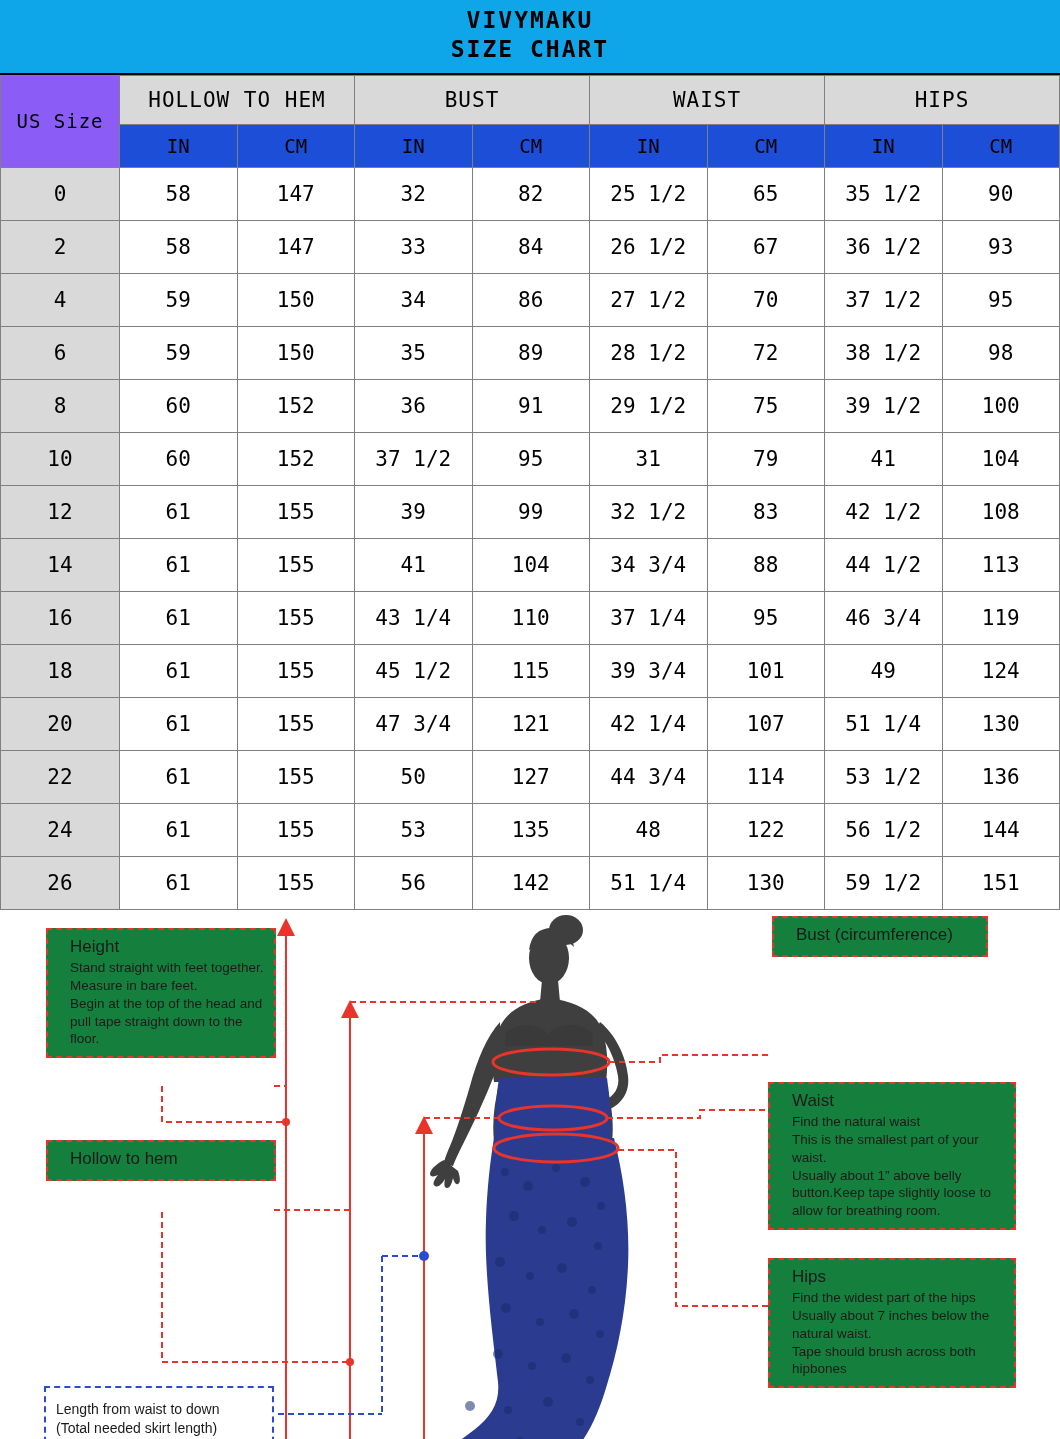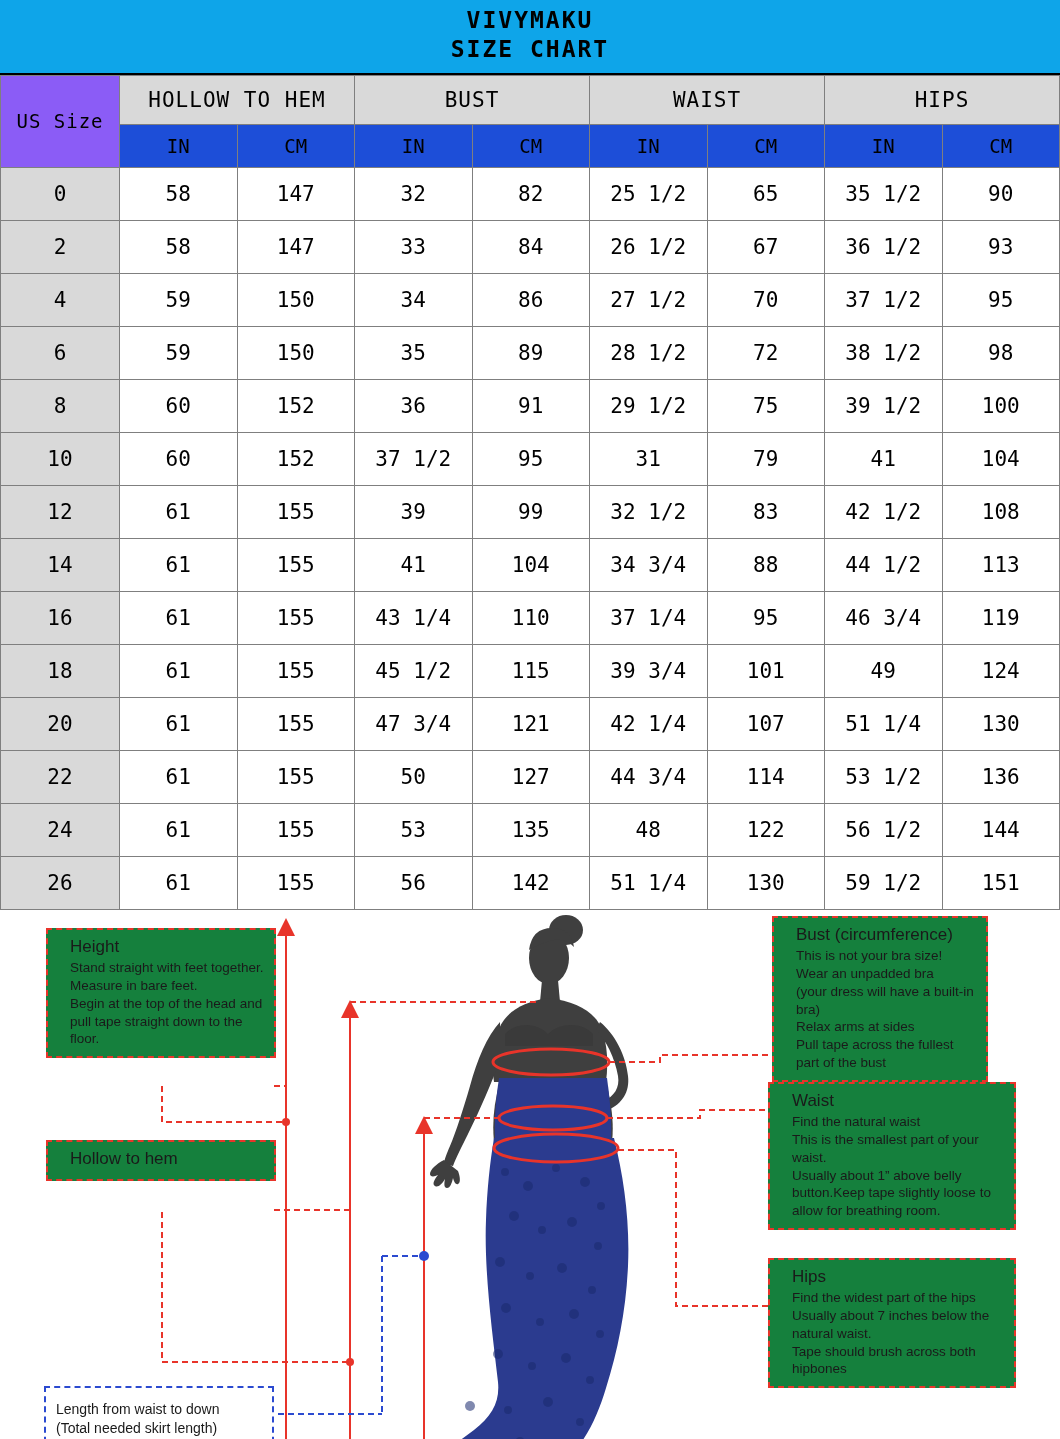--- a/index.html
+++ b/index.html
@@ -457,25 +457,20 @@
     <div class="n-title">Hollow to hem</div>
   </div>
 
   <div class="note blue" style="left:44px; top:476px; width:230px; padding:12px 10px;">
     <div class="n-body">Length from waist to down
 (Total needed skirt length)</div>
   </div>
 
   <div class="note" style="left:772px; top:6px; width:216px;">
     <div class="n-title">Bust (circumference)</div>
-    <div class="n-body">This is not your bra size!
-Wear an unpadded bra
-(your dress will have a built-in bra)
-Relax arms at sides
-Pull tape across the fullest part of the bust</div>
   </div>
 
   <div class="note" style="left:768px; top:172px; width:248px;">
     <div class="n-title">Waist</div>
     <div class="n-body">Find the natural waist
 This is the smallest part of your waist.
 Usually about 1” above belly button.Keep tape slightly loose to allow for breathing room.</div>
   </div>
 
   <div class="note" style="left:768px; top:348px; width:248px;">

